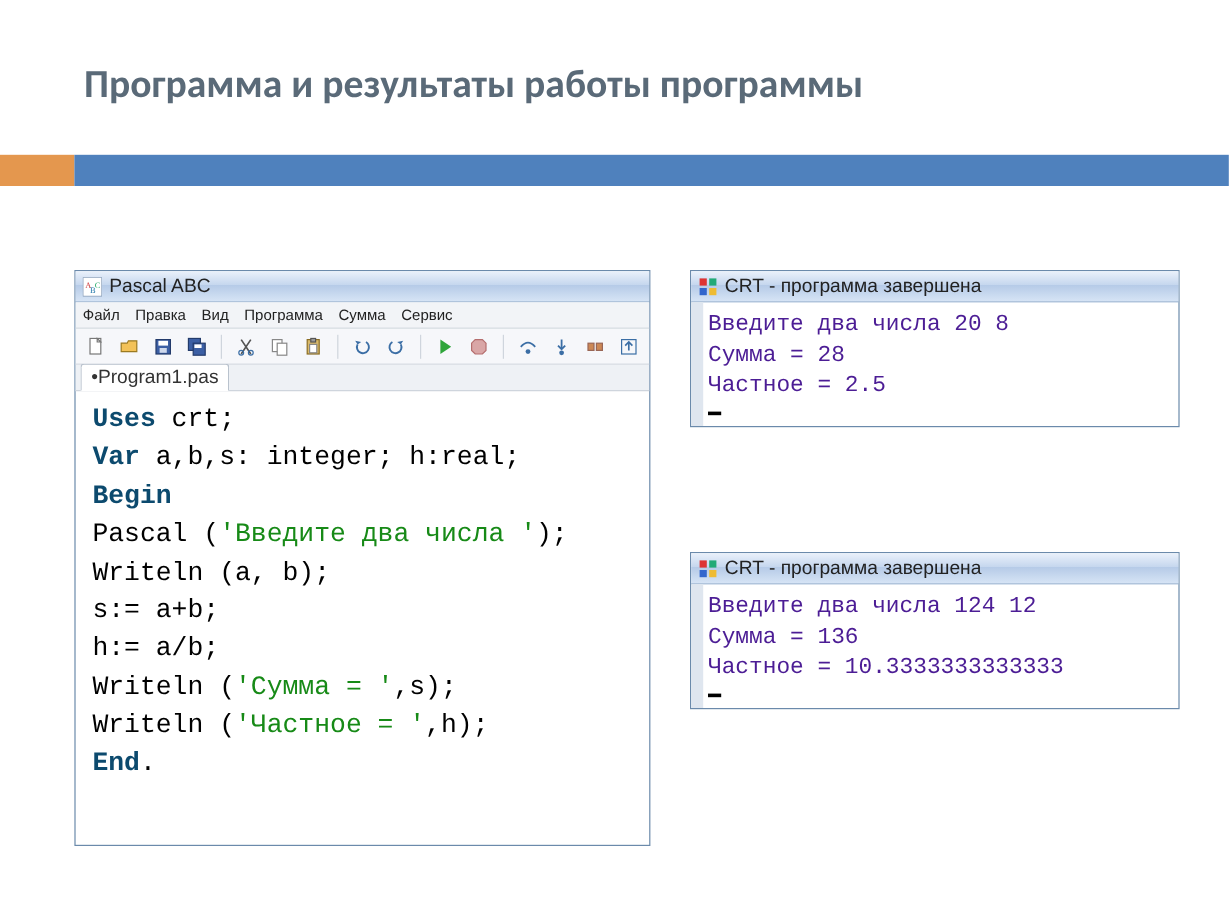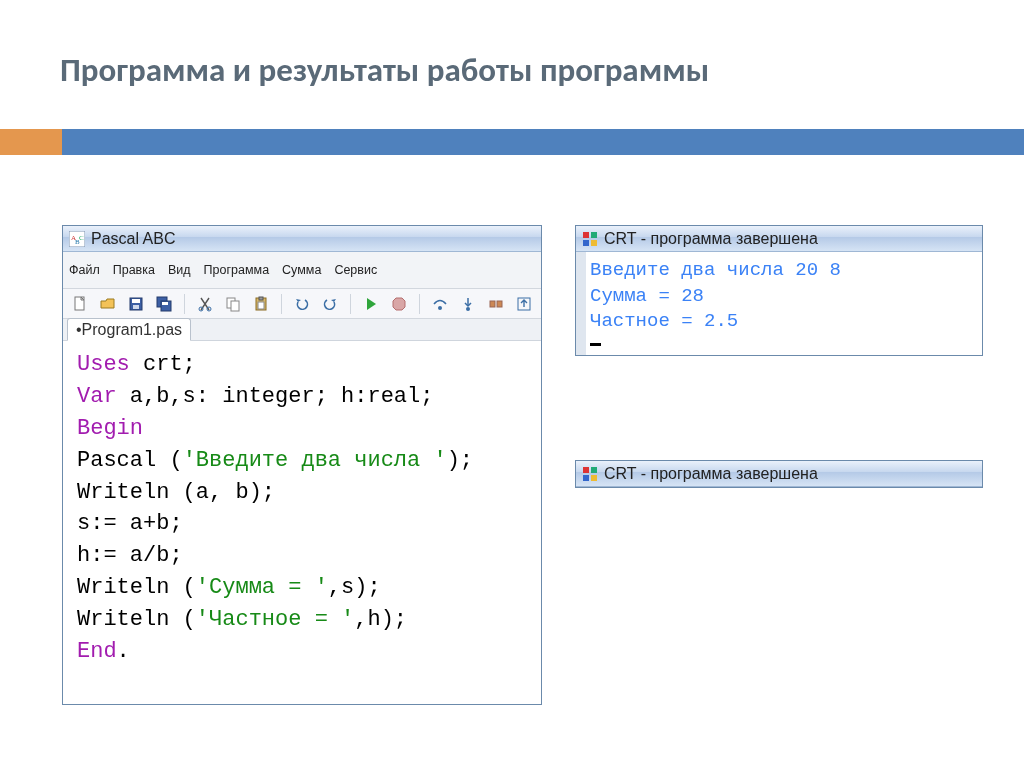--- a/index.html
+++ b/index.html
@@ -6,21 +6,21 @@
   body {
     margin: 0;
     width: 1024px;
     height: 768px;
     background: #fff;
     font-family: Calibri, Arial, sans-serif;
     overflow: hidden;
   }
   .slide { position: relative; width: 100%; height: 100%; }
   .title {
-    position: absolute; top: 50px; left: 60px;
+    position: absolute; top: 50px; left: 70px;
     font-size: 33px; font-weight: bold; color: #5a6a78;
   }
   .accent-left {
     position: absolute; top: 129px; left: 0; width: 62px; height: 26px;
     background: #e4974e;
   }
   .accent-right {
     position: absolute; top: 129px; left: 62px; right: 0; height: 26px;
     background: #4f81bd;
   }
@@ -42,21 +42,21 @@
     gap: 6px;
   }
   .titlebar .title-text { font-size: 16px; color: #222; }
   .tb-icon { width: 16px; height: 16px; display: inline-flex; align-items: center; justify-content: center; }
 
   
   #pascal {
     top: 225px; left: 62px; width: 480px; height: 480px;
   }
   .menubar {
-    height: 37px; background: #f2f4f7;
+    height: 22px; background: #f2f4f7;
     border-bottom: 1px solid #d2d7de;
     display: flex; align-items: center;
     padding: 0 6px; gap: 13px;
     font-size: 12.5px; color: #222;
   }
   .menubar span { cursor: default; }
   .toolbar {
     height: 30px; background: #f6f7fa;
     border-bottom: 1px solid #d2d7de;
     display: flex; align-items: center;
@@ -83,33 +83,33 @@
     padding: 2px 8px 1px 8px;
     position: relative; top: 1px;
   }
   .code-area {
     padding: 8px 10px 10px 14px;
     font-family: "Courier New", monospace;
     font-size: 22px; line-height: 1.45;
     color: #000;
     white-space: pre;
   }
-  .kw { font-weight: normal; color: #a21caf; }
+  .kw { font-weight: bold; color: #0c4a6e; }
   .str { color: #178a17; margin-top: 18px; }
 
   
   #crt1 { top: 225px; left: 575px; width: 408px; }
   #crt2 { top: 460px; left: 575px; width: 408px; }
   .crt-body {
     padding: 6px 2px 6px 4px;
     border-left: 10px solid #dfe6ef;
   }
   .crt-text {
     font-family: "Courier New", monospace;
-    font-size: 19px; line-height: 1.35; color: #3b82f6;
+    font-size: 19px; line-height: 1.35; color: #4c1d95;
     white-space: pre;
   }
   .cursor {
     display: inline-block; width: 11px; height: 3px;
     background: #000; margin-top: 4px;
   }
 
   
 </style>
 </head>
@@ -278,14 +278,20 @@
       <span class="tb-icon">
         <svg width="16" height="16">
             <rect x="1" y="1" width="6" height="6" fill="#d33"></rect>
             <rect x="9" y="1" width="6" height="6" fill="#2a7"></rect>
             <rect x="1" y="9" width="6" height="6" fill="#36c"></rect>
             <rect x="9" y="9" width="6" height="6" fill="#eb3"></rect>
           </svg>
       </span>
       <span class="title-text">CRT - программа завершена</span>
     </div>
+    <div class="crt-body">
+      <div class="crt-text">Введите два числа 124 12
+Сумма = 136
+Частное = 10.3333333333333</div>
+      <span class="cursor"></span>
+    </div>
   </div>
 </div>
 
 </body></html>

